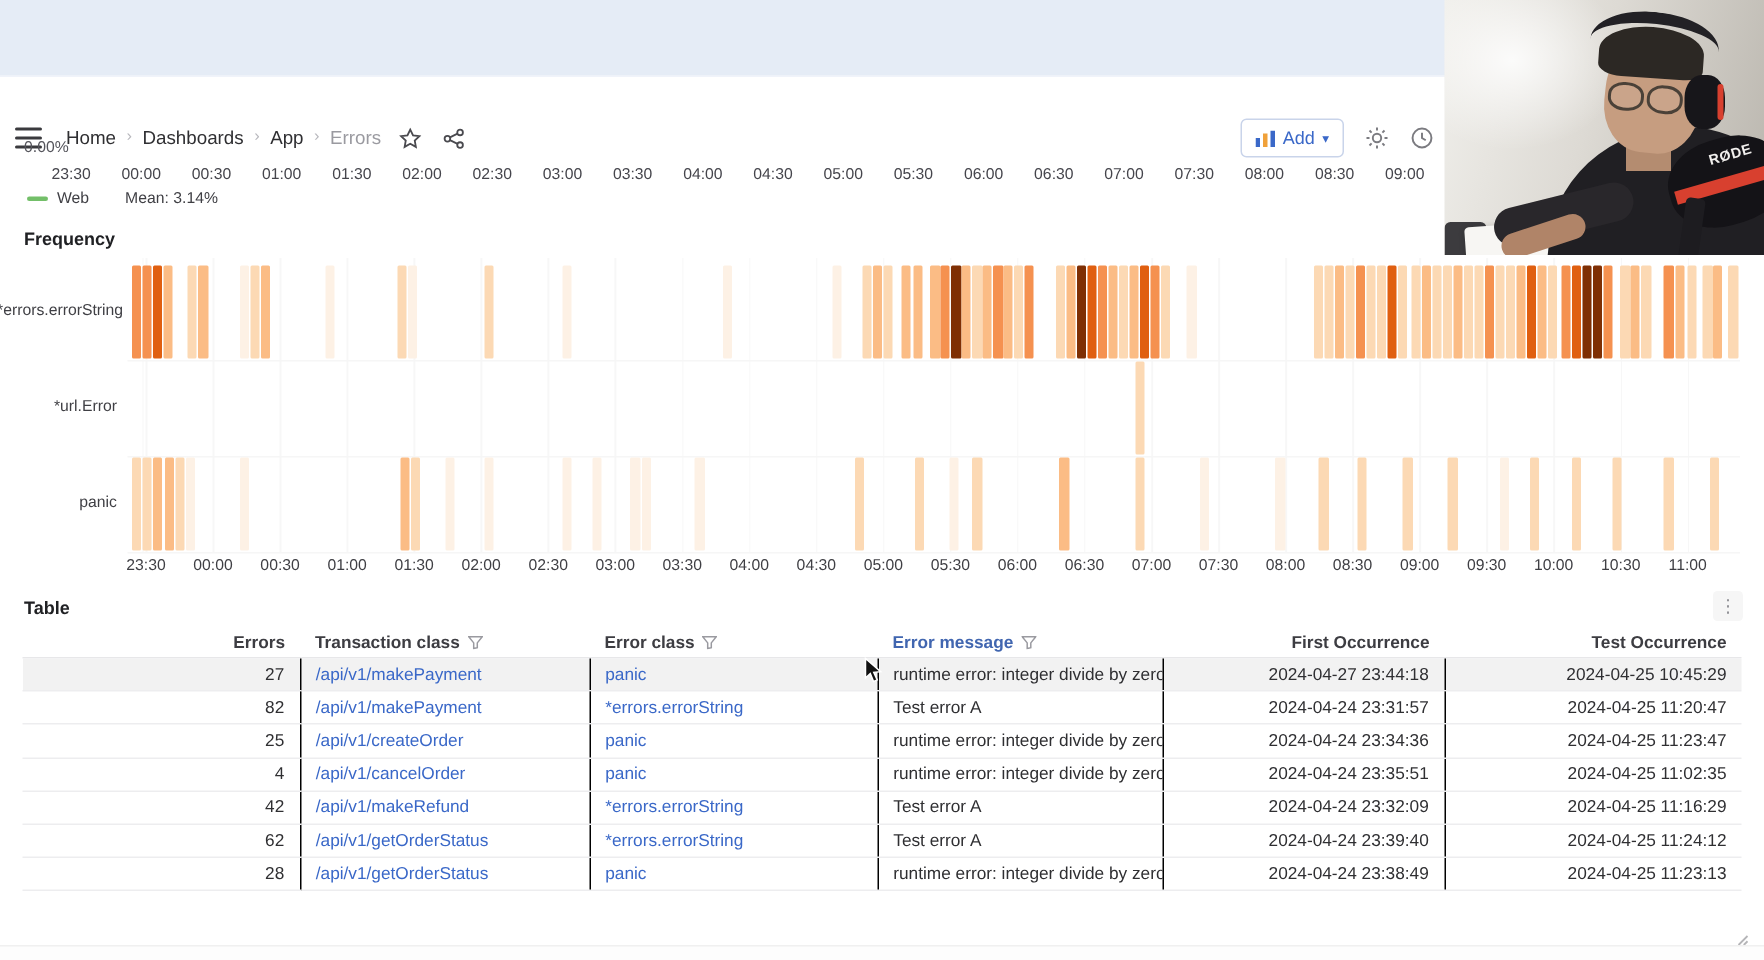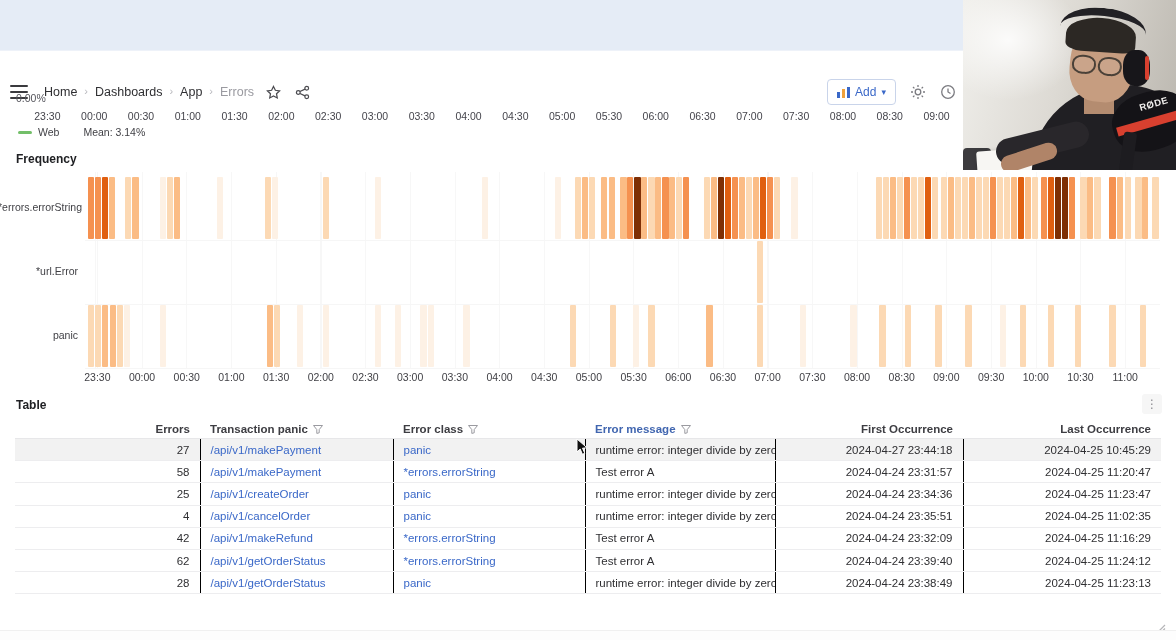--- a/index.html
+++ b/index.html
@@ -336,44 +336,44 @@
         <col class="c0">
         <col class="c1">
         <col class="c2">
         <col class="c3">
         <col class="c4">
         <col class="c5">
       </colgroup>
     <thead>
         <tr id="thead-row">
           <th class="ar"><span>Errors</span></th>
-          <th class="al"><span>Transaction panic</span><svg class="funnel" width="10" height="9" viewBox="0 0 10 9">
+          <th class="al"><span>Transaction class</span><svg class="funnel" width="10" height="9" viewBox="0 0 10 9">
               <path d="M0.5 0.5h9L6.2 4.6v3.2L3.8 8.4V4.6z" fill="none" stroke="#9a9aa0" stroke-width="1"></path>
             </svg></th>
           <th class="al"><span>Error class</span><svg class="funnel" width="10" height="9" viewBox="0 0 10 9">
               <path d="M0.5 0.5h9L6.2 4.6v3.2L3.8 8.4V4.6z" fill="none" stroke="#9a9aa0" stroke-width="1"></path>
             </svg></th>
           <th class="al accent"><span>Error message</span><svg class="funnel" width="10" height="9" viewBox="0 0 10 9">
               <path d="M0.5 0.5h9L6.2 4.6v3.2L3.8 8.4V4.6z" fill="none" stroke="#9a9aa0" stroke-width="1"></path>
             </svg></th>
           <th class="ar"><span>First Occurrence</span></th>
-          <th class="ar"><span>Last Occurrence</span></th>
+          <th class="ar"><span>Test Occurrence</span></th>
         </tr>
       </thead>
     <tbody id="tbody">
         <tr class="hovered">
           <td class="ar">27</td>
           <td class="al"><a class="cell-link">/api/v1/makePayment</a></td>
           <td class="al"><a class="cell-link">panic</a></td>
           <td class="al">runtime error: integer divide by zero</td>
           <td class="ar">2024-04-27 23:44:18</td>
           <td class="ar">2024-04-25 10:45:29</td>
         </tr>
         <tr>
-          <td class="ar">58</td>
+          <td class="ar">82</td>
           <td class="al"><a class="cell-link">/api/v1/makePayment</a></td>
           <td class="al"><a class="cell-link">*errors.errorString</a></td>
           <td class="al">Test error A</td>
           <td class="ar">2024-04-24 23:31:57</td>
           <td class="ar">2024-04-25 11:20:47</td>
         </tr>
         <tr>
           <td class="ar">25</td>
           <td class="al"><a class="cell-link">/api/v1/createOrder</a></td>
           <td class="al"><a class="cell-link">panic</a></td>

